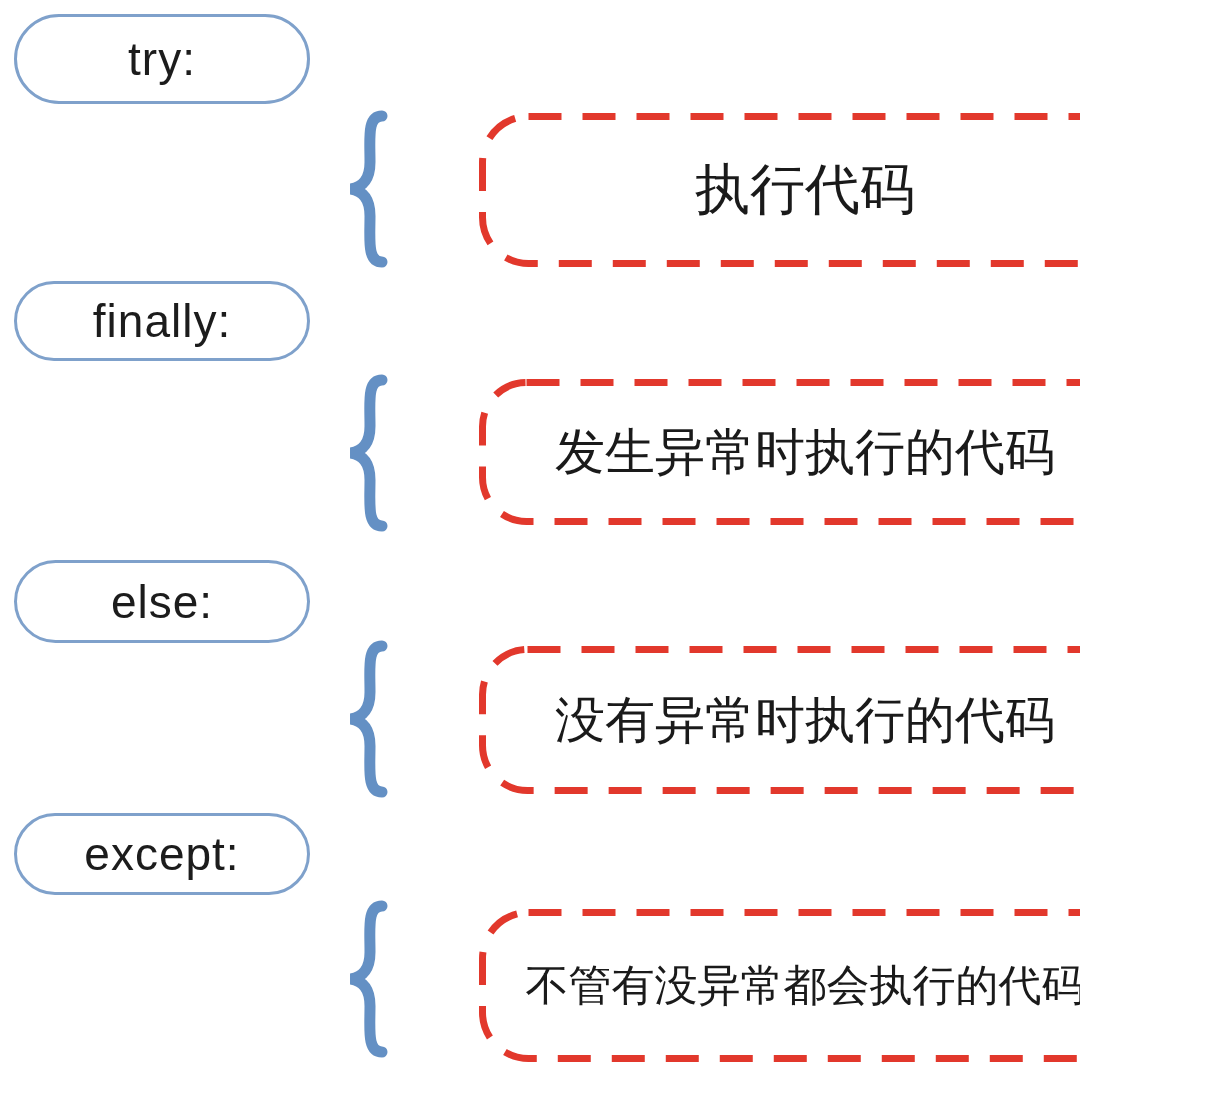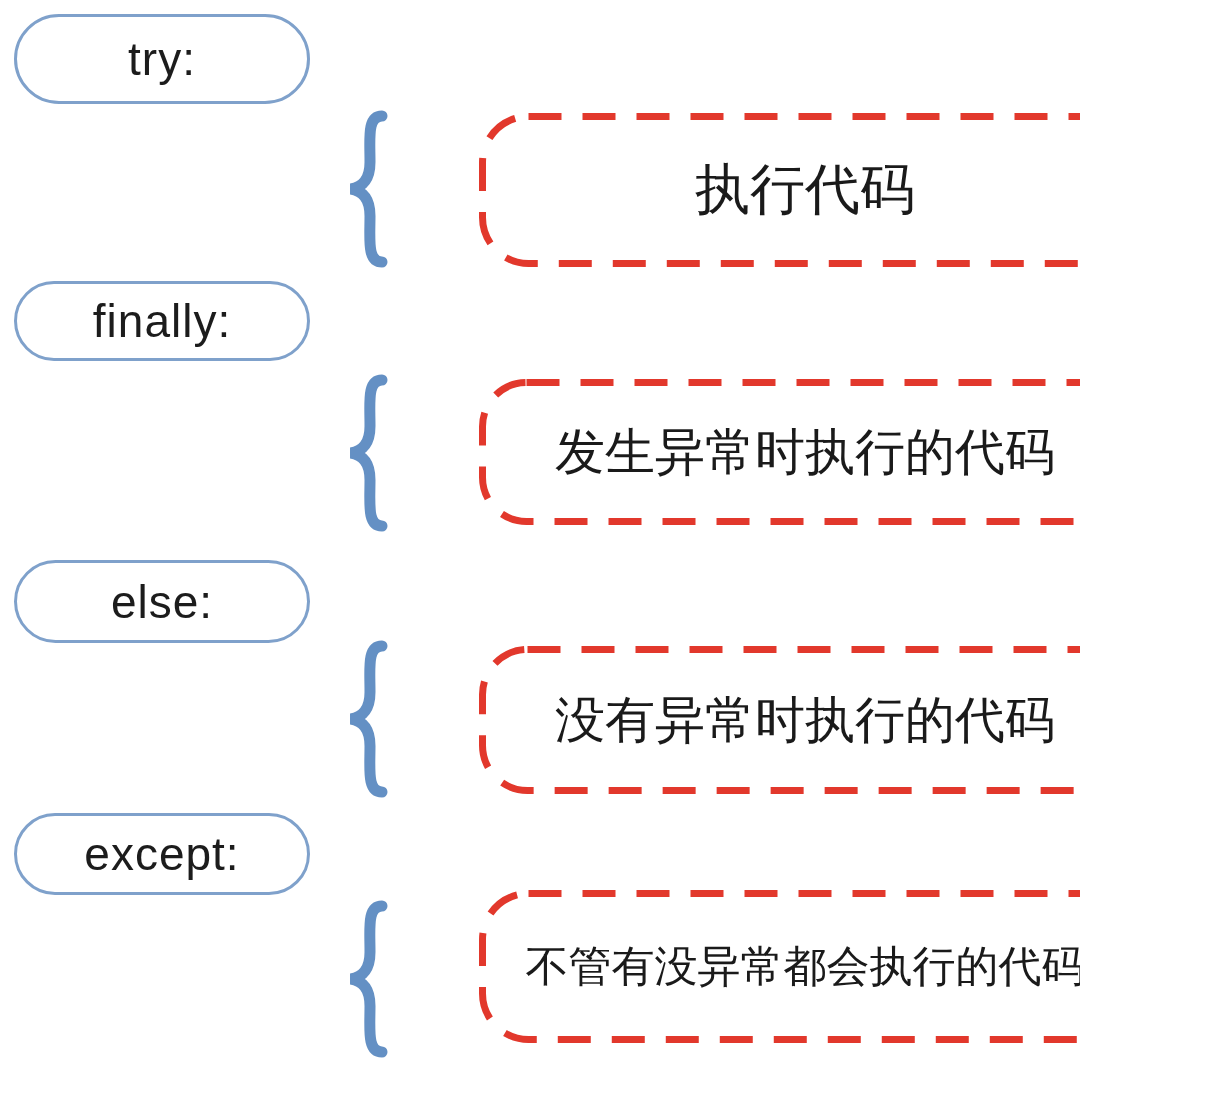--- a/index.html
+++ b/index.html
@@ -65,21 +65,21 @@
     inset: 0;
   }
   .dashed-box span {
     position: relative;
     color: #1a1a1a;
     white-space: nowrap;
   }
   .box-1 { top: 112px; height: 156px; }
   .box-2 { top: 378px; height: 148px; align-items: center; }
   .box-3 { top: 645px; height: 150px; }
-  .box-4 { top: 889px; height: 155px; }
+  .box-4 { top: 908px; height: 155px; }
   .box-1 span { font-size: 55px; }
   .box-2 span { font-size: 50px; }
   .box-3 span { font-size: 50px; }
   .box-4 span { font-size: 43px; }
 </style>
 </head>
 <body>
 
 <div class="canvas">
 

